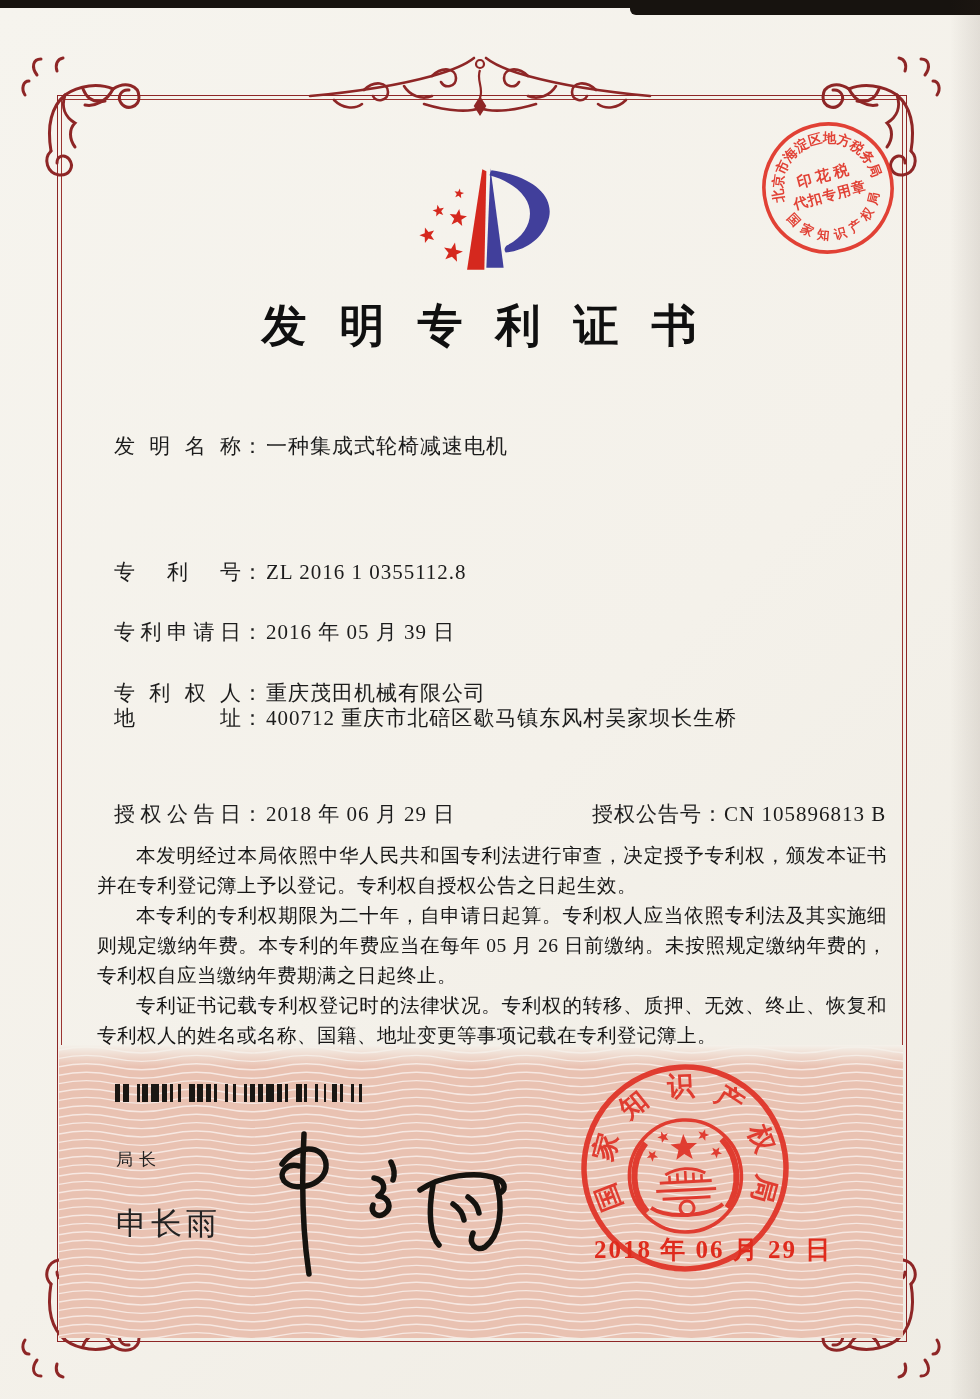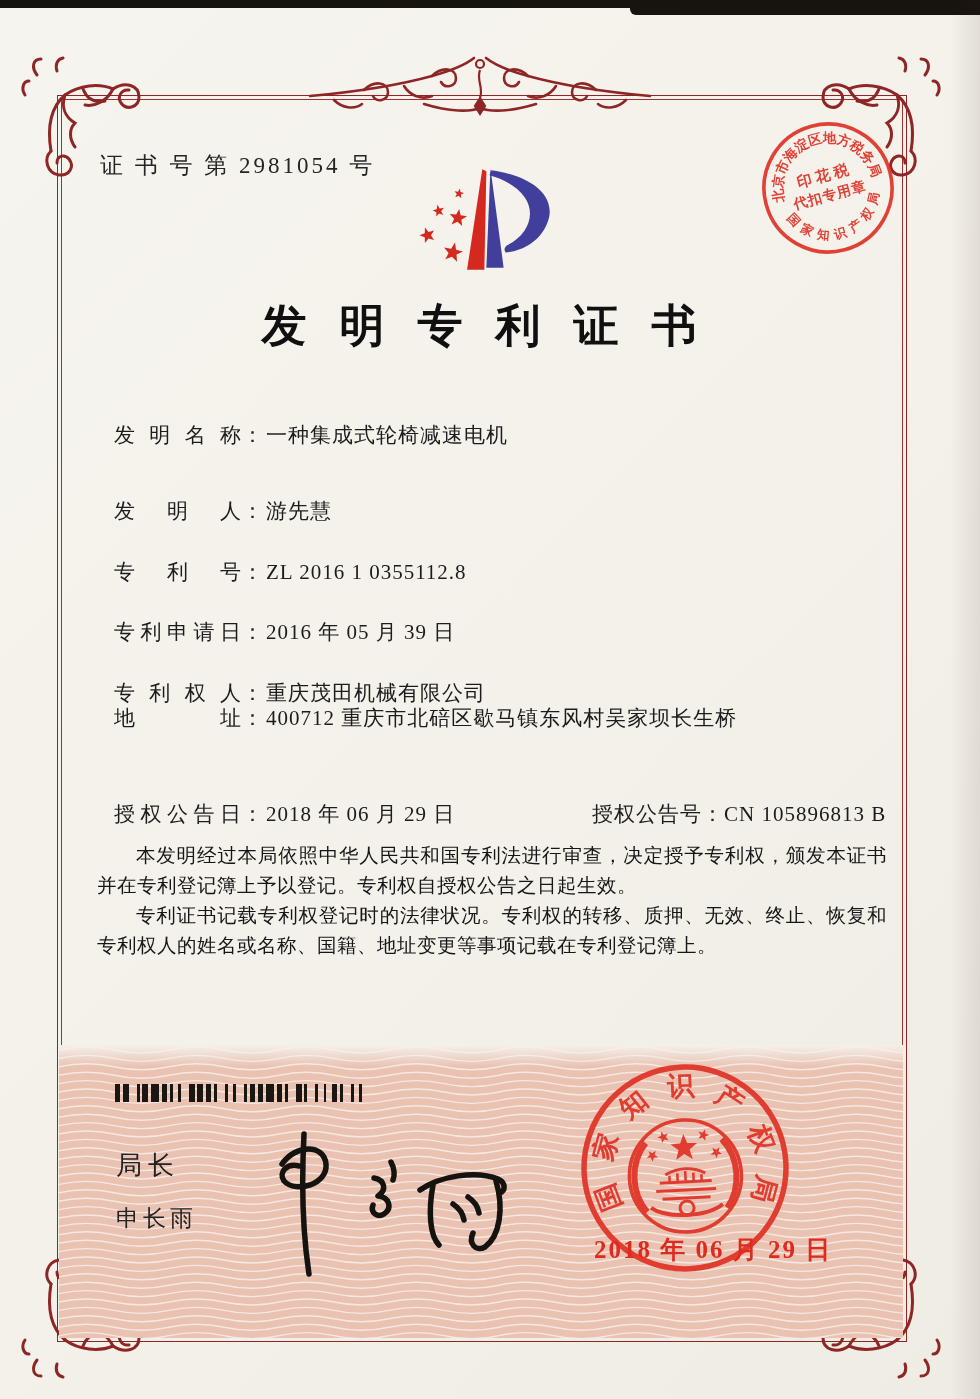--- a/index.html
+++ b/index.html
@@ -38,22 +38,22 @@
   
   #paragraphs{left:97px;top:841px;width:790px;font-size:19.5px;line-height:30px;letter-spacing:.5px;color:#161616;}
   #paragraphs p{margin:0;text-indent:2em;text-align:justify;}
   
   #band{left:59px;top:1045px;width:844px;height:293px;background:#e9c2b2;}
   #band-fade{left:59px;top:1045px;width:844px;height:22px;
      background:linear-gradient(180deg,#f4f1ea 0%,rgba(244,241,234,0) 100%);}
   #waves-svg{left:59px;top:1045px;}
   #barcode{left:115px;top:1084px;width:250px;height:18px;display:flex;align-items:stretch;}
   #barcode div{height:100%;}
-  #director-title{left:116px;top:1148px;font-size:26px;letter-spacing:6px;color:#222;}
-  #director-name{left:116px;top:1203px;font-size:23px;letter-spacing:4px;color:#222;}
+  #director-title{left:116px;top:1148px;font-size:17px;letter-spacing:6px;color:#222;}
+  #director-name{left:116px;top:1203px;font-size:31px;letter-spacing:4px;color:#222;}
   #signature{left:252px;top:1118px;width:268px;height:172px;}
   #cnipa-seal{left:573px;top:1056px;width:224px;height:224px;opacity:.94;}
   #seal-date{left:594px;top:1233px;font-size:25px;font-weight:bold;letter-spacing:2px;color:#df2b1d;}
   #footer{left:57px;top:1296px;width:848px;text-align:center;font-size:19px;letter-spacing:2px;color:#1d1d1d;}
 </style>
 </head>
 <body>
 
 <div id="page">
 
@@ -103,21 +103,20 @@
   <svg class="abs" id="crest" viewBox="0 0 352 92">
     <use href="#crest-branch"></use>
     <use href="#crest-branch" transform="translate(352,0) scale(-1,1)"></use>
     <g stroke="#8e2626" fill="#8e2626" stroke-width="2.2">
       <circle cx="176" cy="12" r="4" fill="none"></circle>
       <path d="M176,18 C172,28 180,36 176,46" fill="none"></path>
       <path d="M176,46 L171,54 L176,62 L181,54 Z"></path>
     </g>
   </svg>
 
-  <div class="abs" id="cert-number">证 书 号 第 2981054 号</div>
 
   <svg class="abs" id="logo" viewBox="0 0 200 130">
     <polygon points="88,15 92,17 90,114 73,114" fill="#d5281e"></polygon>
     <polygon points="96,14 109,112 92,112" fill="#413f9b"></polygon>
     <path d="M97,16 C140,22 162,44 152,68 C145,86 127,96 111,97 C109,94 110,92 112,90 C133,80 141,59 130,43 C121,30 106,24 95,21 Z" fill="#413f9b"></path>
     <polygon id="logo-star-1" fill="#d5281e" points="65.9,34.1 66.5,37.5 70.0,38.3 66.9,40.0 67.2,43.5 64.6,41.1 61.4,42.5 62.9,39.3 60.6,36.7 64.1,37.1"></polygon>
     <polygon id="logo-star-2" fill="#d5281e" points="43.8,50.1 46.0,53.7 50.2,53.0 47.5,56.3 49.5,60.0 45.5,58.5 42.6,61.5 42.8,57.3 39.0,55.4 43.1,54.3"></polygon>
     <polygon id="logo-star-3" fill="#d5281e" points="65.3,54.1 66.6,60.3 72.9,61.4 67.4,64.7 68.2,70.9 63.5,66.7 57.7,69.5 60.3,63.7 55.9,59.1 62.2,59.7"></polygon>
     <polygon id="logo-star-4" fill="#d5281e" points="31.5,72.4 35.0,76.8 40.5,75.3 37.4,80.0 40.5,84.7 35.0,83.2 31.5,87.6 31.3,82.0 26.0,80.0 31.3,78.0"></polygon>
     <polygon id="logo-star-5" fill="#d5281e" points="61.1,87.2 62.1,94.2 68.9,96.0 62.6,99.1 63.1,106.1 58.1,101.1 51.6,103.7 54.8,97.4 50.3,92.0 57.3,93.2"></polygon>
@@ -148,25 +147,22 @@
           <text x="78" y="125" transform="rotate(0.0 78.0 125.0)" text-anchor="middle" dominant-baseline="central" font-size="12.5" font-weight="bold" fill="#e03428">识</text>
           <text x="94.58773654155183" y="121.97552724445798" transform="rotate(-20.7 94.6 122.0)" text-anchor="middle" dominant-baseline="central" font-size="12.5" font-weight="bold" fill="#e03428">产</text>
           <text x="109.04061532795336" y="113.29136155013046" transform="rotate(-41.3 109.0 113.3)" text-anchor="middle" dominant-baseline="central" font-size="12.5" font-weight="bold" fill="#e03428">权</text>
           <text x="119.49853686436957" y="100.06516345093686" transform="rotate(-62.0 119.5 100.1)" text-anchor="middle" dominant-baseline="central" font-size="12.5" font-weight="bold" fill="#e03428">局</text>
         </g>
     </g>
   </svg>
 
   <div class="abs" id="title">发明专利证书</div>
 
-  <div class="abs field-row" style="top:421px">
+  <div class="abs field-row" style="top:432px">
     <span class="flabel">发明名称</span><span class="fcolon">：</span><span class="fvalue">一种集成式轮椅减速电机</span>
-  </div>
-  <div class="abs field-row" style="top:497px">
-    <span class="flabel">发明人</span><span class="fcolon">：</span><span class="fvalue">游先慧</span>
   </div>
   <div class="abs field-row" style="top:558px">
     <span class="flabel">专利号</span><span class="fcolon">：</span><span class="fvalue">ZL 2016 1 0355112.8</span>
   </div>
   <div class="abs field-row" style="top:618px">
     <span class="flabel">专利申请日</span><span class="fcolon">：</span><span class="fvalue">2016 年 05 月 39 日</span>
   </div>
   <div class="abs field-row" style="top:679px">
     <span class="flabel">专利权人</span><span class="fcolon">：</span><span class="fvalue">重庆茂田机械有限公司</span>
   </div>
@@ -175,20 +171,21 @@
   </div>
   <div class="abs field-row" style="top:800px">
     <span class="flabel">授权公告日</span><span class="fcolon">：</span><span class="fvalue">2018 年 06 月 29 日</span>
     <span class="abs" id="row-grant-no">
       <span>授权公告号</span><span>：</span><span>CN 105896813 B</span>
     </span>
   </div>
 
   <div class="abs" id="paragraphs">
     <p>本发明经过本局依照中华人民共和国专利法进行审查，决定授予专利权，颁发本证书并在专利登记簿上予以登记。专利权自授权公告之日起生效。</p>
+    <p>本专利的专利权期限为二十年，自申请日起算。专利权人应当依照专利法及其实施细则规定缴纳年费。本专利的年费应当在每年 05 月 26 日前缴纳。未按照规定缴纳年费的，专利权自应当缴纳年费期满之日起终止。</p>
     <p>专利证书记载专利权登记时的法律状况。专利权的转移、质押、无效、终止、恢复和专利权人的姓名或名称、国籍、地址变更等事项记载在专利登记簿上。</p>
   </div>
 
   <div class="abs" id="band"></div>
   <svg class="abs" id="waves-svg" width="844" height="293">
       <path d="M0,5.0 q 27.5,-6 55,0 t 55,0 t 55,0 t 55,0 t 55,0 t 55,0 t 55,0 t 55,0 t 55,0 t 55,0 t 55,0 t 55,0 t 55,0 t 55,0 t 55,0 t 55,0 t 55,0" fill="none" stroke="rgba(255,255,255,0.62)" stroke-width="1.4"></path>
       <path d="M0,13.4 q 27.5,-6 55,0 t 55,0 t 55,0 t 55,0 t 55,0 t 55,0 t 55,0 t 55,0 t 55,0 t 55,0 t 55,0 t 55,0 t 55,0 t 55,0 t 55,0 t 55,0 t 55,0" fill="none" stroke="rgba(255,255,255,0.62)" stroke-width="1.4"></path>
       <path d="M0,21.8 q 27.5,-6 55,0 t 55,0 t 55,0 t 55,0 t 55,0 t 55,0 t 55,0 t 55,0 t 55,0 t 55,0 t 55,0 t 55,0 t 55,0 t 55,0 t 55,0 t 55,0 t 55,0" fill="none" stroke="rgba(255,255,255,0.62)" stroke-width="1.4"></path>
       <path d="M0,30.2 q 27.5,-6 55,0 t 55,0 t 55,0 t 55,0 t 55,0 t 55,0 t 55,0 t 55,0 t 55,0 t 55,0 t 55,0 t 55,0 t 55,0 t 55,0 t 55,0 t 55,0 t 55,0" fill="none" stroke="rgba(255,255,255,0.62)" stroke-width="1.4"></path>
       <path d="M0,38.6 q 27.5,-6 55,0 t 55,0 t 55,0 t 55,0 t 55,0 t 55,0 t 55,0 t 55,0 t 55,0 t 55,0 t 55,0 t 55,0 t 55,0 t 55,0 t 55,0 t 55,0 t 55,0" fill="none" stroke="rgba(255,255,255,0.62)" stroke-width="1.4"></path>

